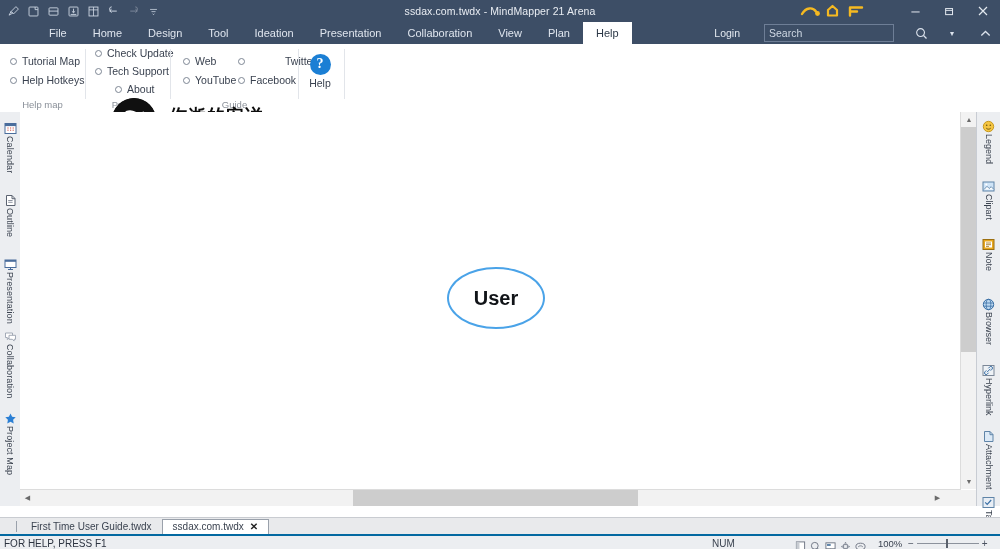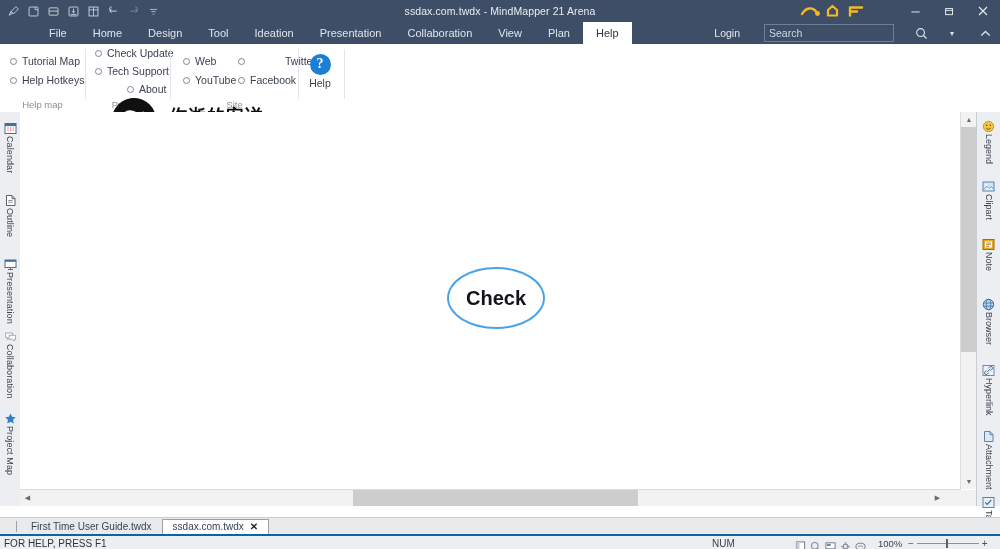--- a/index.html
+++ b/index.html
@@ -329,21 +329,21 @@
     <div class="rgroup" style="left:86px;width:84px;">
       <div class="gbody">
         <div class="ritem" style="left:9px;top:3px;">
           <span class="bullet"></span>
           <span>Check Update</span>
         </div>
         <div class="ritem" style="left:9px;top:21px;">
           <span class="bullet"></span>
           <span>Tech Support</span>
         </div>
-        <div class="ritem" style="left:21px;top:39px;padding-left:20px;">
+        <div class="ritem" style="left:9px;top:39px;padding-left:20px;">
           <span class="bullet"></span>
           <span>About</span>
         </div>
       </div>
       <div class="gcap">Product</div>
     </div>
     <div class="gsep" style="left:170px;"></div>
 
     <div class="rgroup" style="left:171px;width:127px;">
       <div class="gbody">
@@ -357,21 +357,21 @@
         </div>
         <div class="ritem" style="left:67px;top:11px;gap:40px;">
           <span class="bullet"></span>
           <span>Twitter</span>
         </div>
         <div class="ritem" style="left:67px;top:30px;">
           <span class="bullet"></span>
           <span>Facebook</span>
         </div>
       </div>
-      <div class="gcap">Site</div>
+      <div class="gcap">Guide</div>
     </div>
     <div class="gsep" style="left:298px;"></div>
 
     <div class="helpbtn">
       <div class="hi">?</div>
       <div class="hl">Help</div>
     </div>
     <div class="gsep" style="left:344px;"></div>
 
     <div class="watermark">
@@ -435,21 +435,21 @@
             <path d="M6.5 1.5l1.6 3.3 3.6.5-2.6 2.5.6 3.6-3.2-1.7-3.2 1.7.6-3.6-2.6-2.5 3.6-.5z" fill="#2b7fd4"></path>
           </svg>
       </span>
       <span class="dlabel">Project Map</span>
     </div>
   </div>
 
   <div class="canvas-wrap">
     <div class="canvas">
       <div class="node-root">
-        <span>Check</span>
+        <span>User</span>
       </div>
     </div>
 
     <div class="vscroll">
       <div class="vs-up">▲</div>
       <div class="vs-thumb"></div>
       <div class="vs-dn">▼</div>
     </div>
 
     <div class="hscroll">

